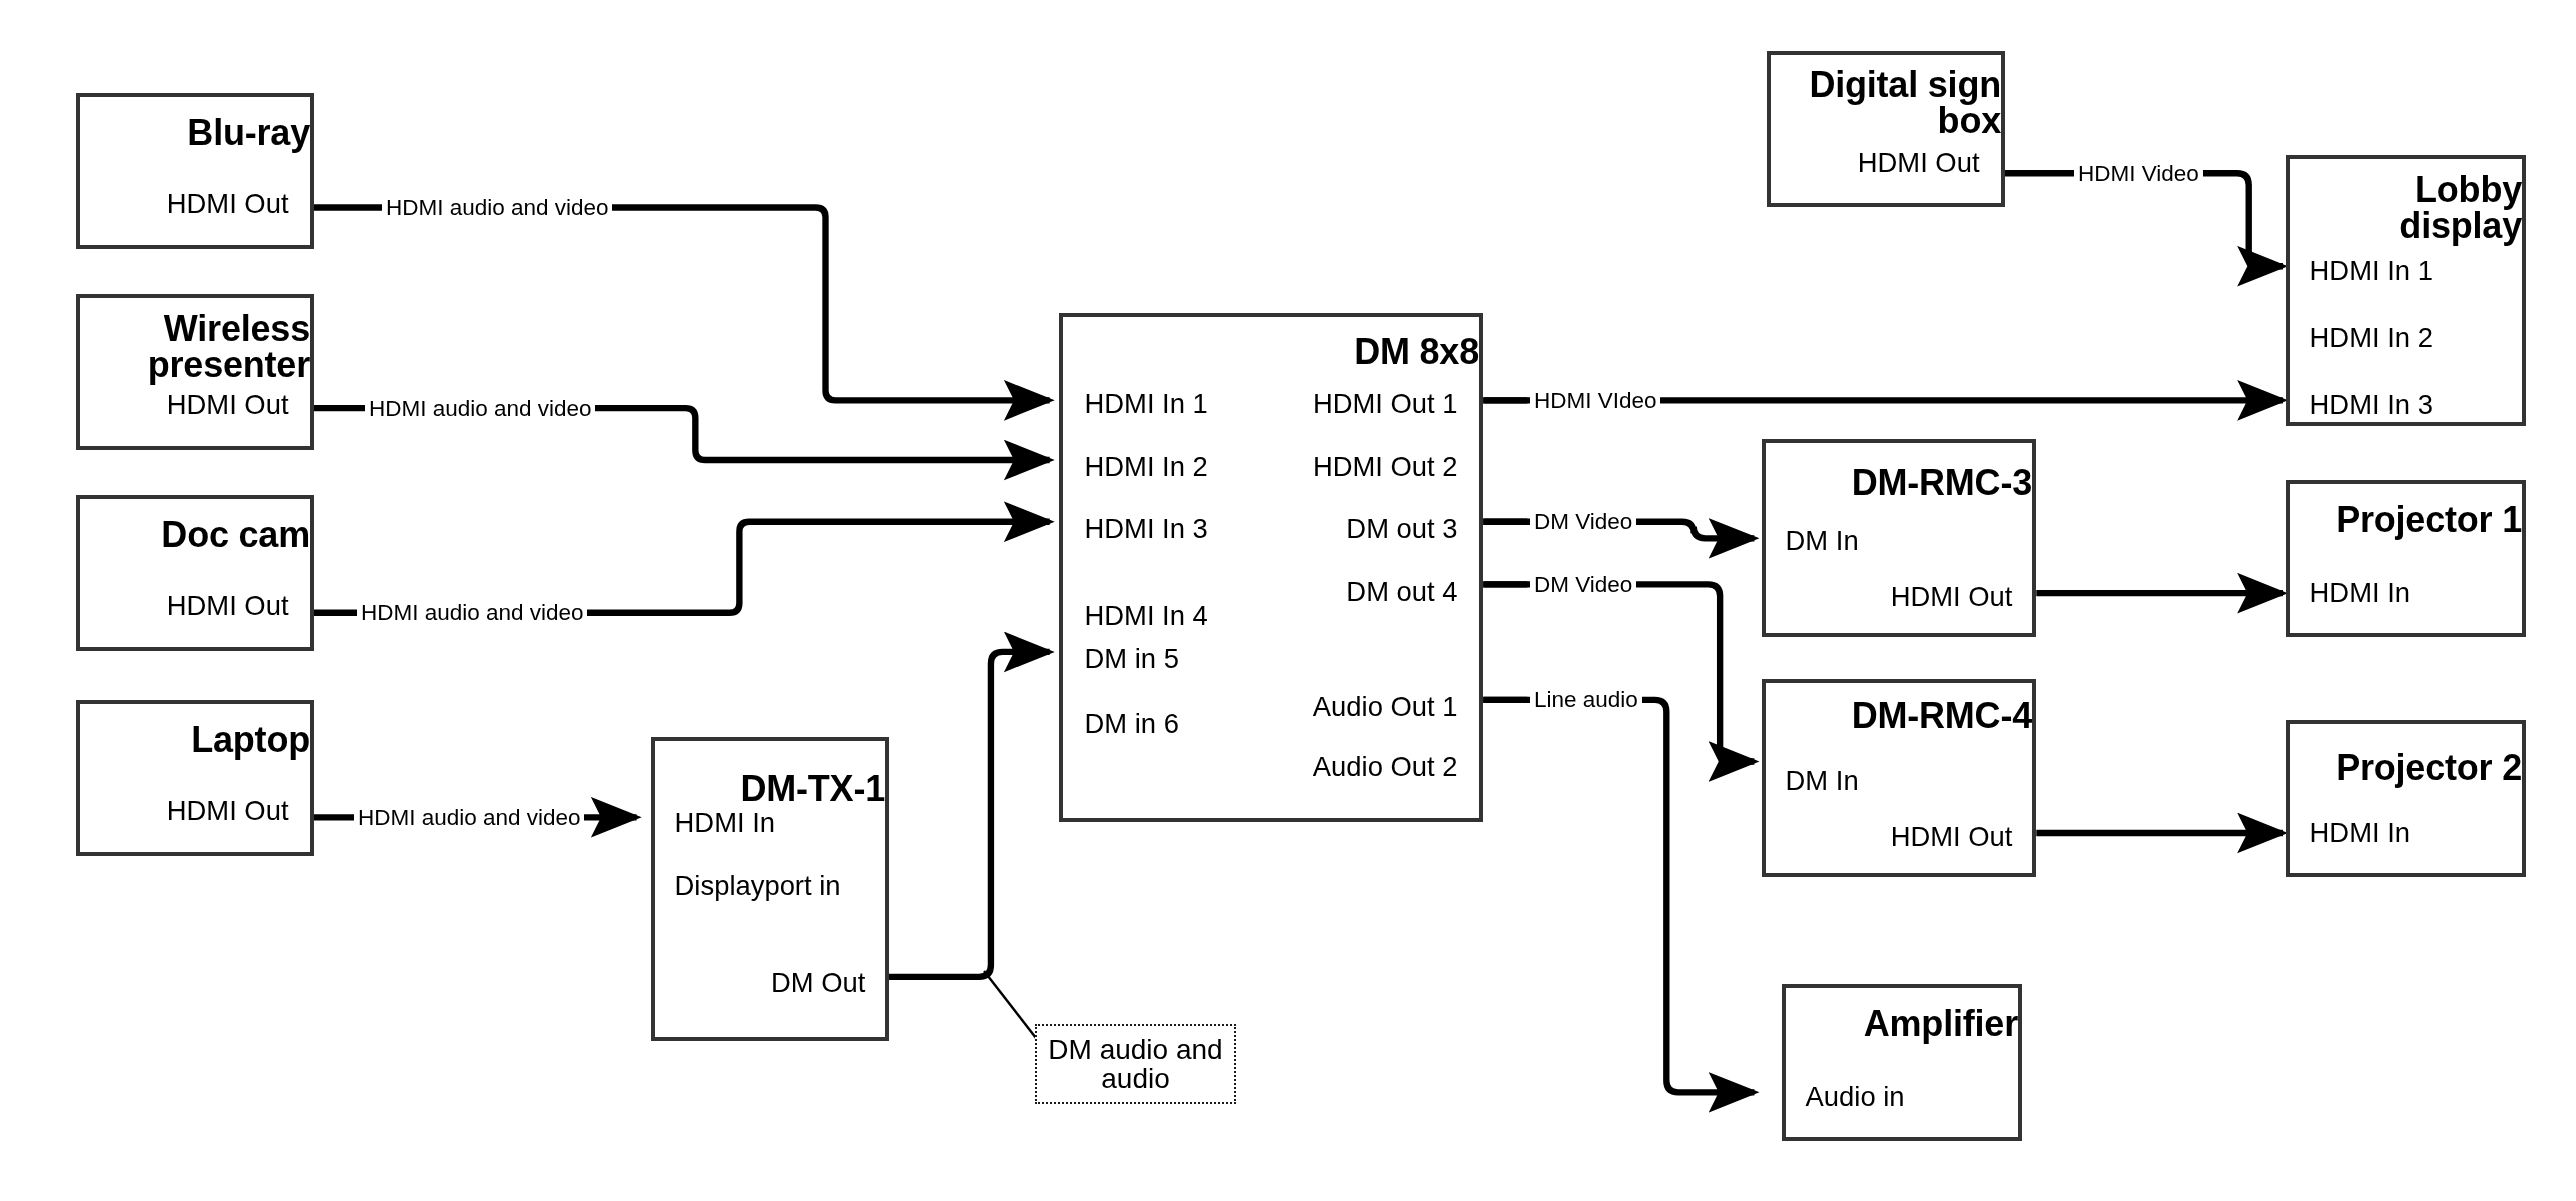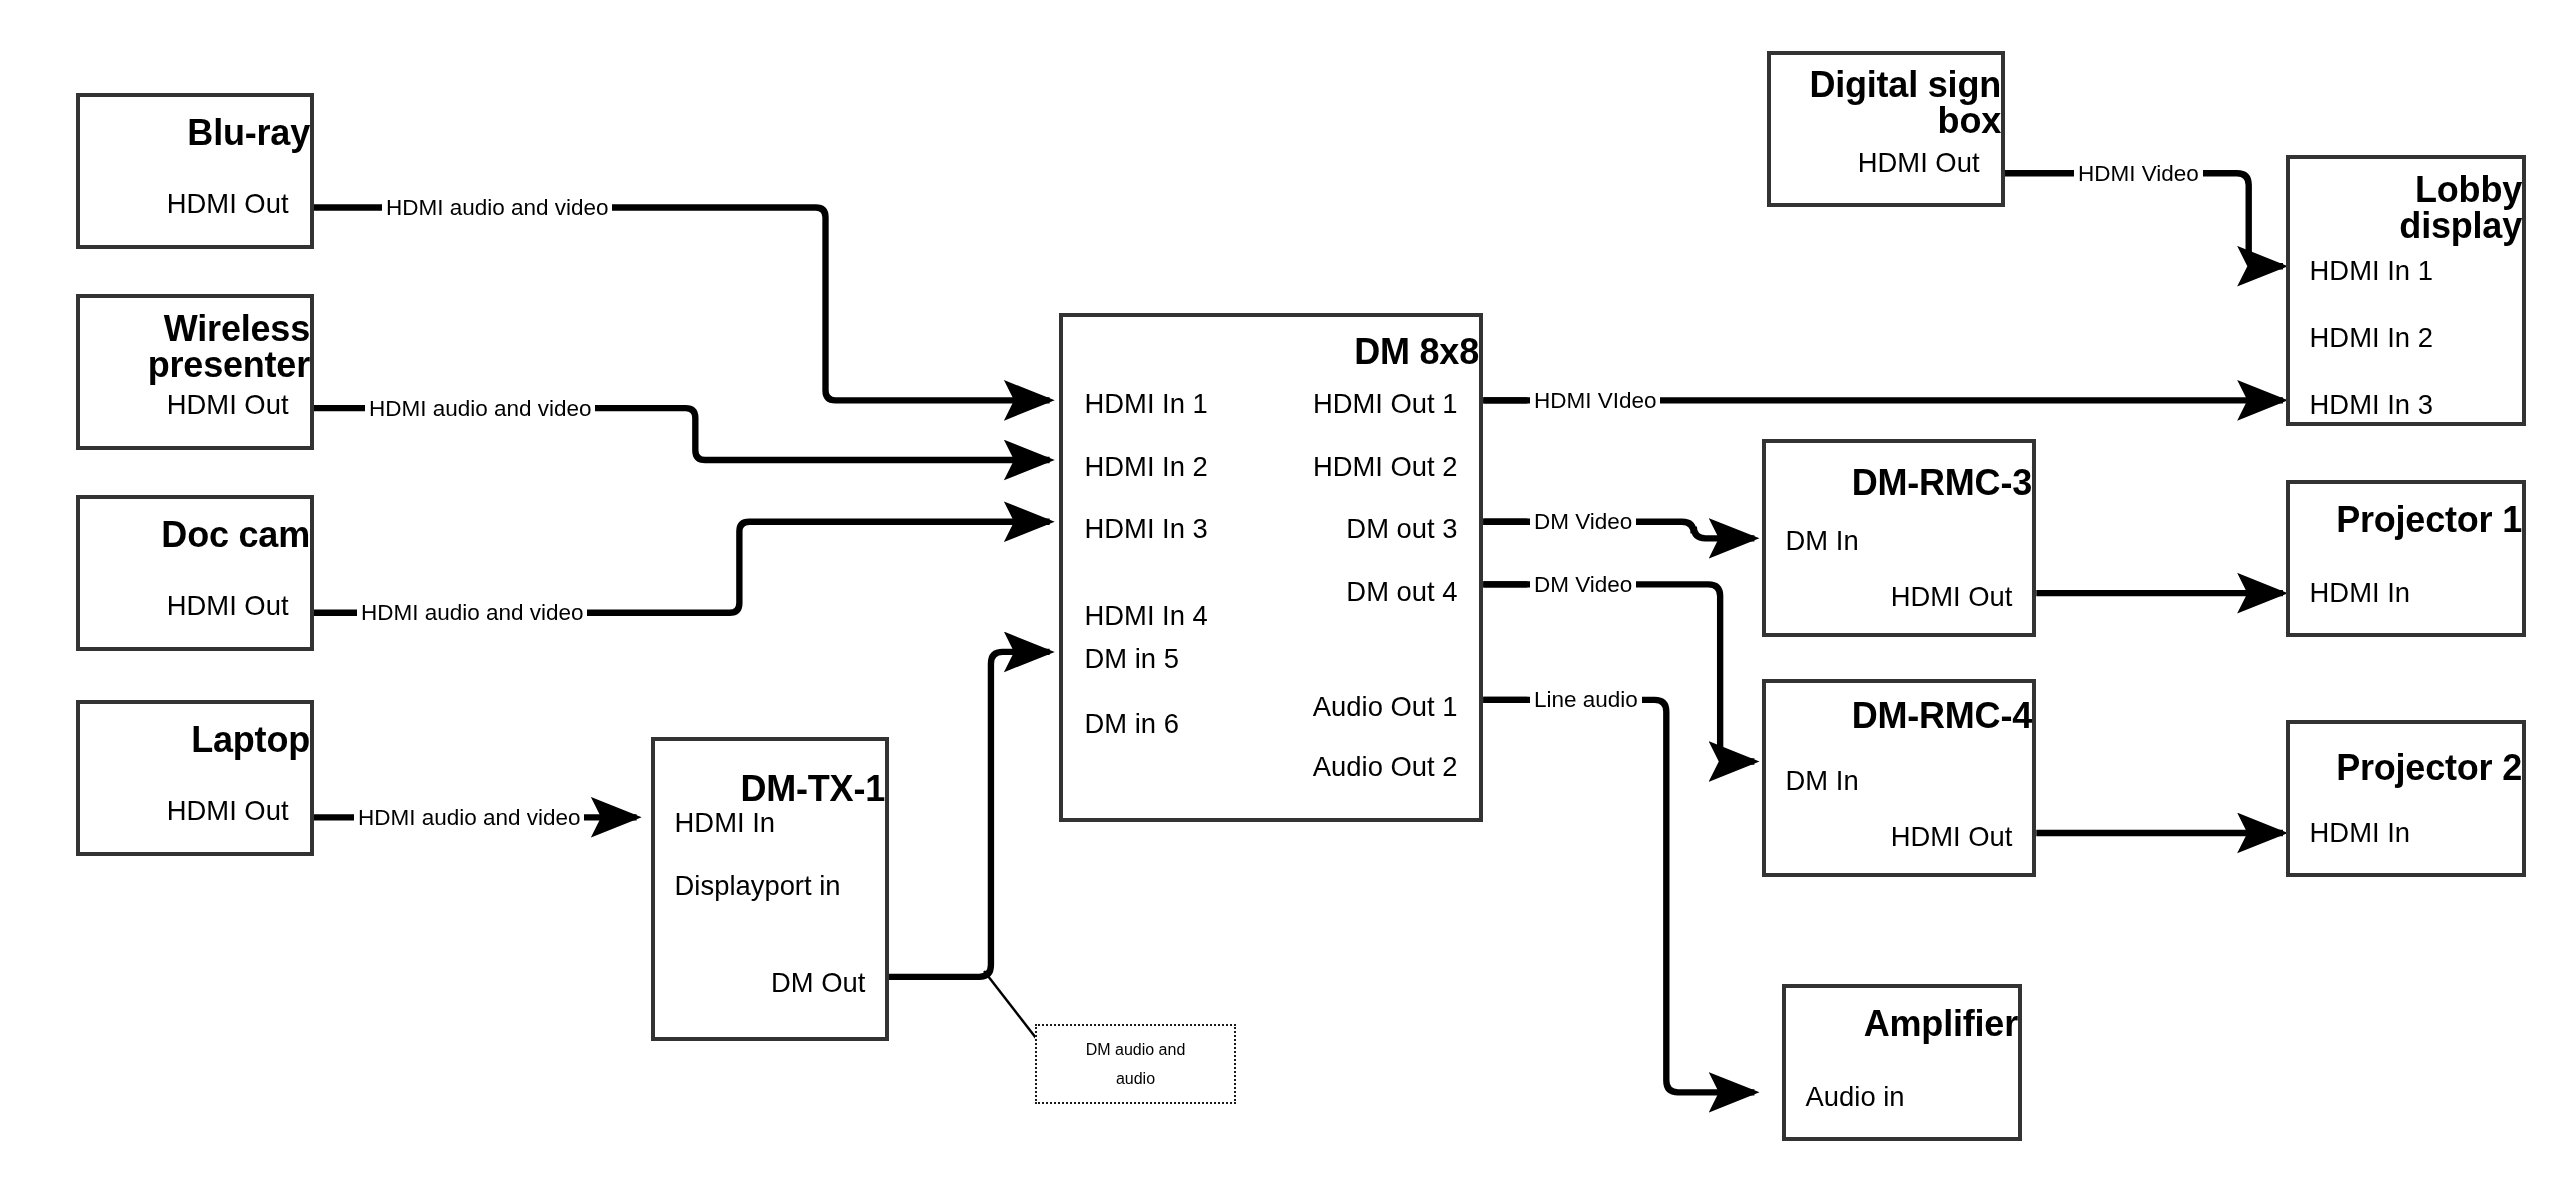--- a/index.html
+++ b/index.html
@@ -56,21 +56,21 @@
     white-space:nowrap;
     padding:0 3.9px;
     z-index:4;
     text-align:center;
   }
   .annot{
     position:absolute;
     box-sizing:border-box;
     border:2.9px dotted #1a1a1a;
     background:#ffffff;
-    font-size:16px;
+    font-size:28px;
     line-height:29px;
     text-align:center;
     display:flex;
     align-items:center;
     justify-content:center;
     z-index:3;
   }
 </style>
 </head>
 <body>

